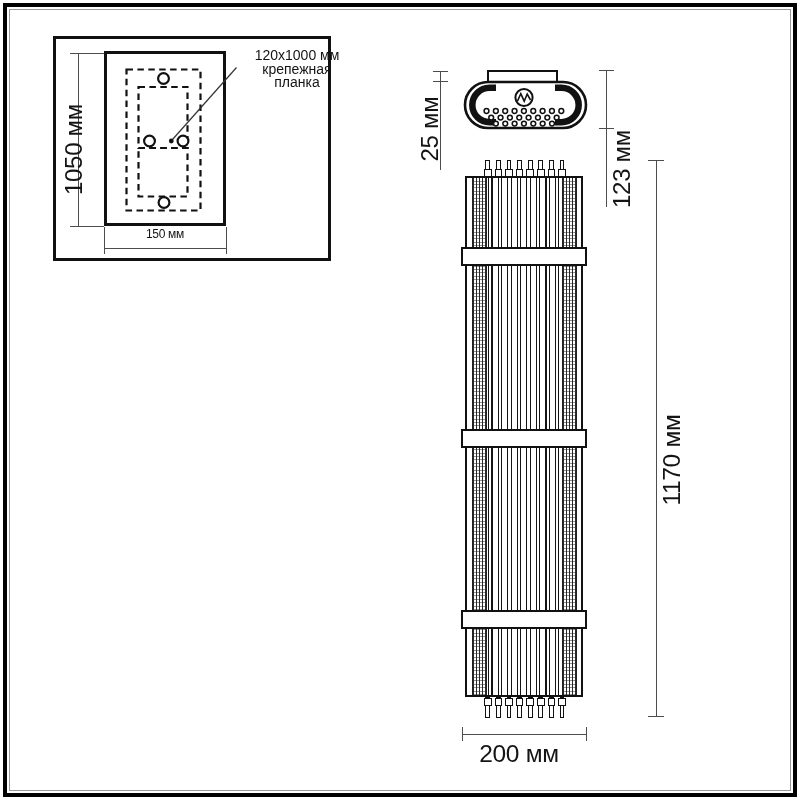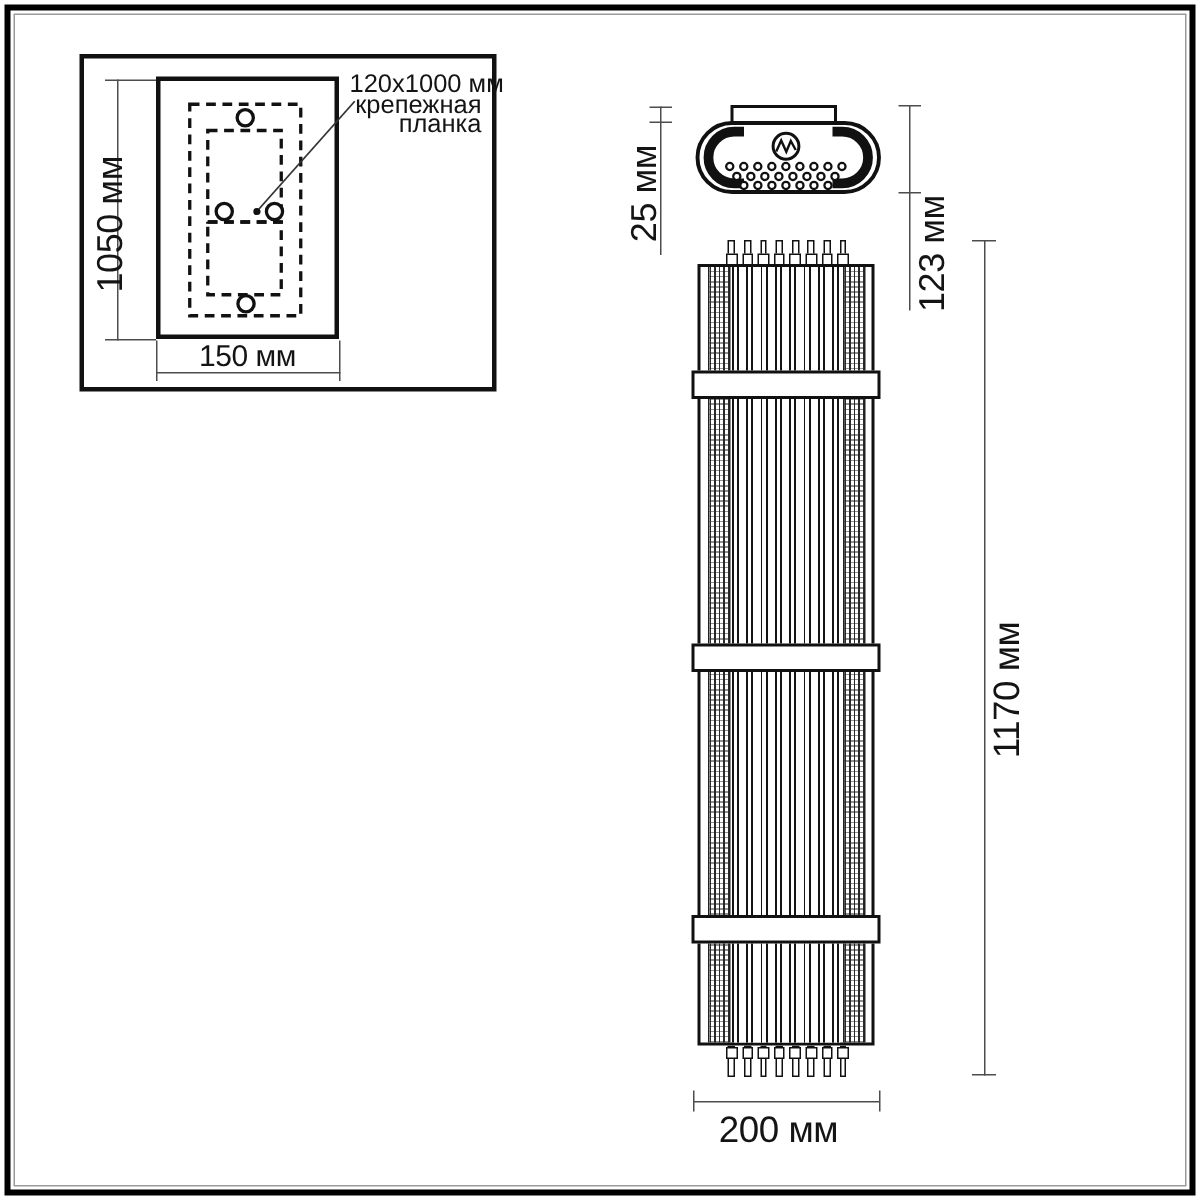--- a/index.html
+++ b/index.html
@@ -5,21 +5,21 @@
   html,body{margin:0;padding:0;background:#fff;}
   .page{position:relative;width:800px;height:800px;background:#fff;overflow:hidden;
         font-family:"Liberation Sans", sans-serif;color:#111;}
   .abs{position:absolute;}
   .frame-outer{inset:3px;border:4px solid #000;}
   .frame-inner{inset:9px;border:1px solid #9a9a9a;}
   .box{border:3px solid #111;background:#fff;box-sizing:border-box;}
   .thinline{background:#4d4d4d;}
   .dim-label{color:#141414;font-size:24px;letter-spacing:-0.3px;text-align:center;white-space:nowrap;}
   .dim-label-v{transform:rotate(-90deg);transform-origin:center;}
-  .callout{font-size:17px;line-height:13.5px;text-align:right;color:#141414;white-space:nowrap;}
+  .callout{font-size:14px;line-height:13.5px;text-align:center;color:#141414;white-space:nowrap;margin-left:20px;}
   .band{left:461px;width:126px;height:19px;border:2.5px solid #111;background:#fff;box-sizing:border-box;}
   .body-shell{border:2.5px solid #111;background:#fff;box-sizing:border-box;}
   .hatch{top:0;height:100%;width:15px;border-left:1px solid #222;border-right:1px solid #222;box-sizing:border-box;
     background:
       repeating-linear-gradient(0deg, rgba(35,35,35,.5) 0 1px, transparent 1px 3.4px),
       repeating-linear-gradient(90deg, #2a2a2a 0 1px, transparent 1px 3.1px);}
   .tubes{top:0;height:100%;left:21px;right:21px;
     background:repeating-linear-gradient(90deg,#141414 0 1.2px,#fff 1.2px 3.4px,#141414 3.4px 4.6px,#fff 4.6px 9.55px);}
   .rod{border:1.4px solid #111;background:#fff;box-sizing:border-box;}
   svg{display:block;}
@@ -54,21 +54,21 @@
   </div>
 
   <div class="abs thinline" style="left:78px;top:53px;width:1px;height:174px;"></div>
   <div class="abs thinline" style="left:70px;top:53px;width:34px;height:1px;"></div>
   <div class="abs thinline" style="left:70px;top:226px;width:34px;height:1px;"></div>
   <div class="abs dim-label dim-label-v" style="left:26.5px;top:138px;width:90px;height:24px;">1050 мм</div>
 
   <div class="abs thinline" style="left:104px;top:227px;width:1px;height:27px;"></div>
   <div class="abs thinline" style="left:226px;top:227px;width:1px;height:27px;"></div>
   <div class="abs thinline" style="left:104px;top:248px;width:123px;height:1px;"></div>
-  <div class="abs dim-label" style="left:115px;top:227px;width:100px;font-size:20px;">150 мм</div>
+  <div class="abs dim-label" style="left:115px;top:227px;width:100px;font-size:12px;">150 мм</div>
 
   <div class="abs" style="left:487px;top:70px;width:71px;height:14px;border:2.5px solid #111;background:#fff;box-sizing:border-box;"></div>
 
   <svg class="abs" style="left:455px;top:75px;" width="145" height="60" viewBox="455 75 145 60">
     <rect x="465" y="82" width="121" height="46" rx="23" fill="#fff" stroke="#111" stroke-width="2.6"></rect>
     <path d="M 496 87.8 L 489.5 87.8 A 17.2 17.2 0 0 0 489.5 122.2 L 496 122.2" fill="none" stroke="#111" stroke-width="6.5"></path>
     <path d="M 555 87.8 L 561.5 87.8 A 17.2 17.2 0 0 1 561.5 122.2 L 555 122.2" fill="none" stroke="#111" stroke-width="6.5"></path>
     <circle cx="524" cy="97.5" r="8.6" fill="#fff" stroke="#111" stroke-width="2"></circle>
     <path d="M 517.5 101 L 520.8 93.6 L 524.2 101.2 L 527.2 94 L 530.5 100" fill="none" stroke="#111" stroke-width="1.6"></path>
     <g id="perf-dots">

